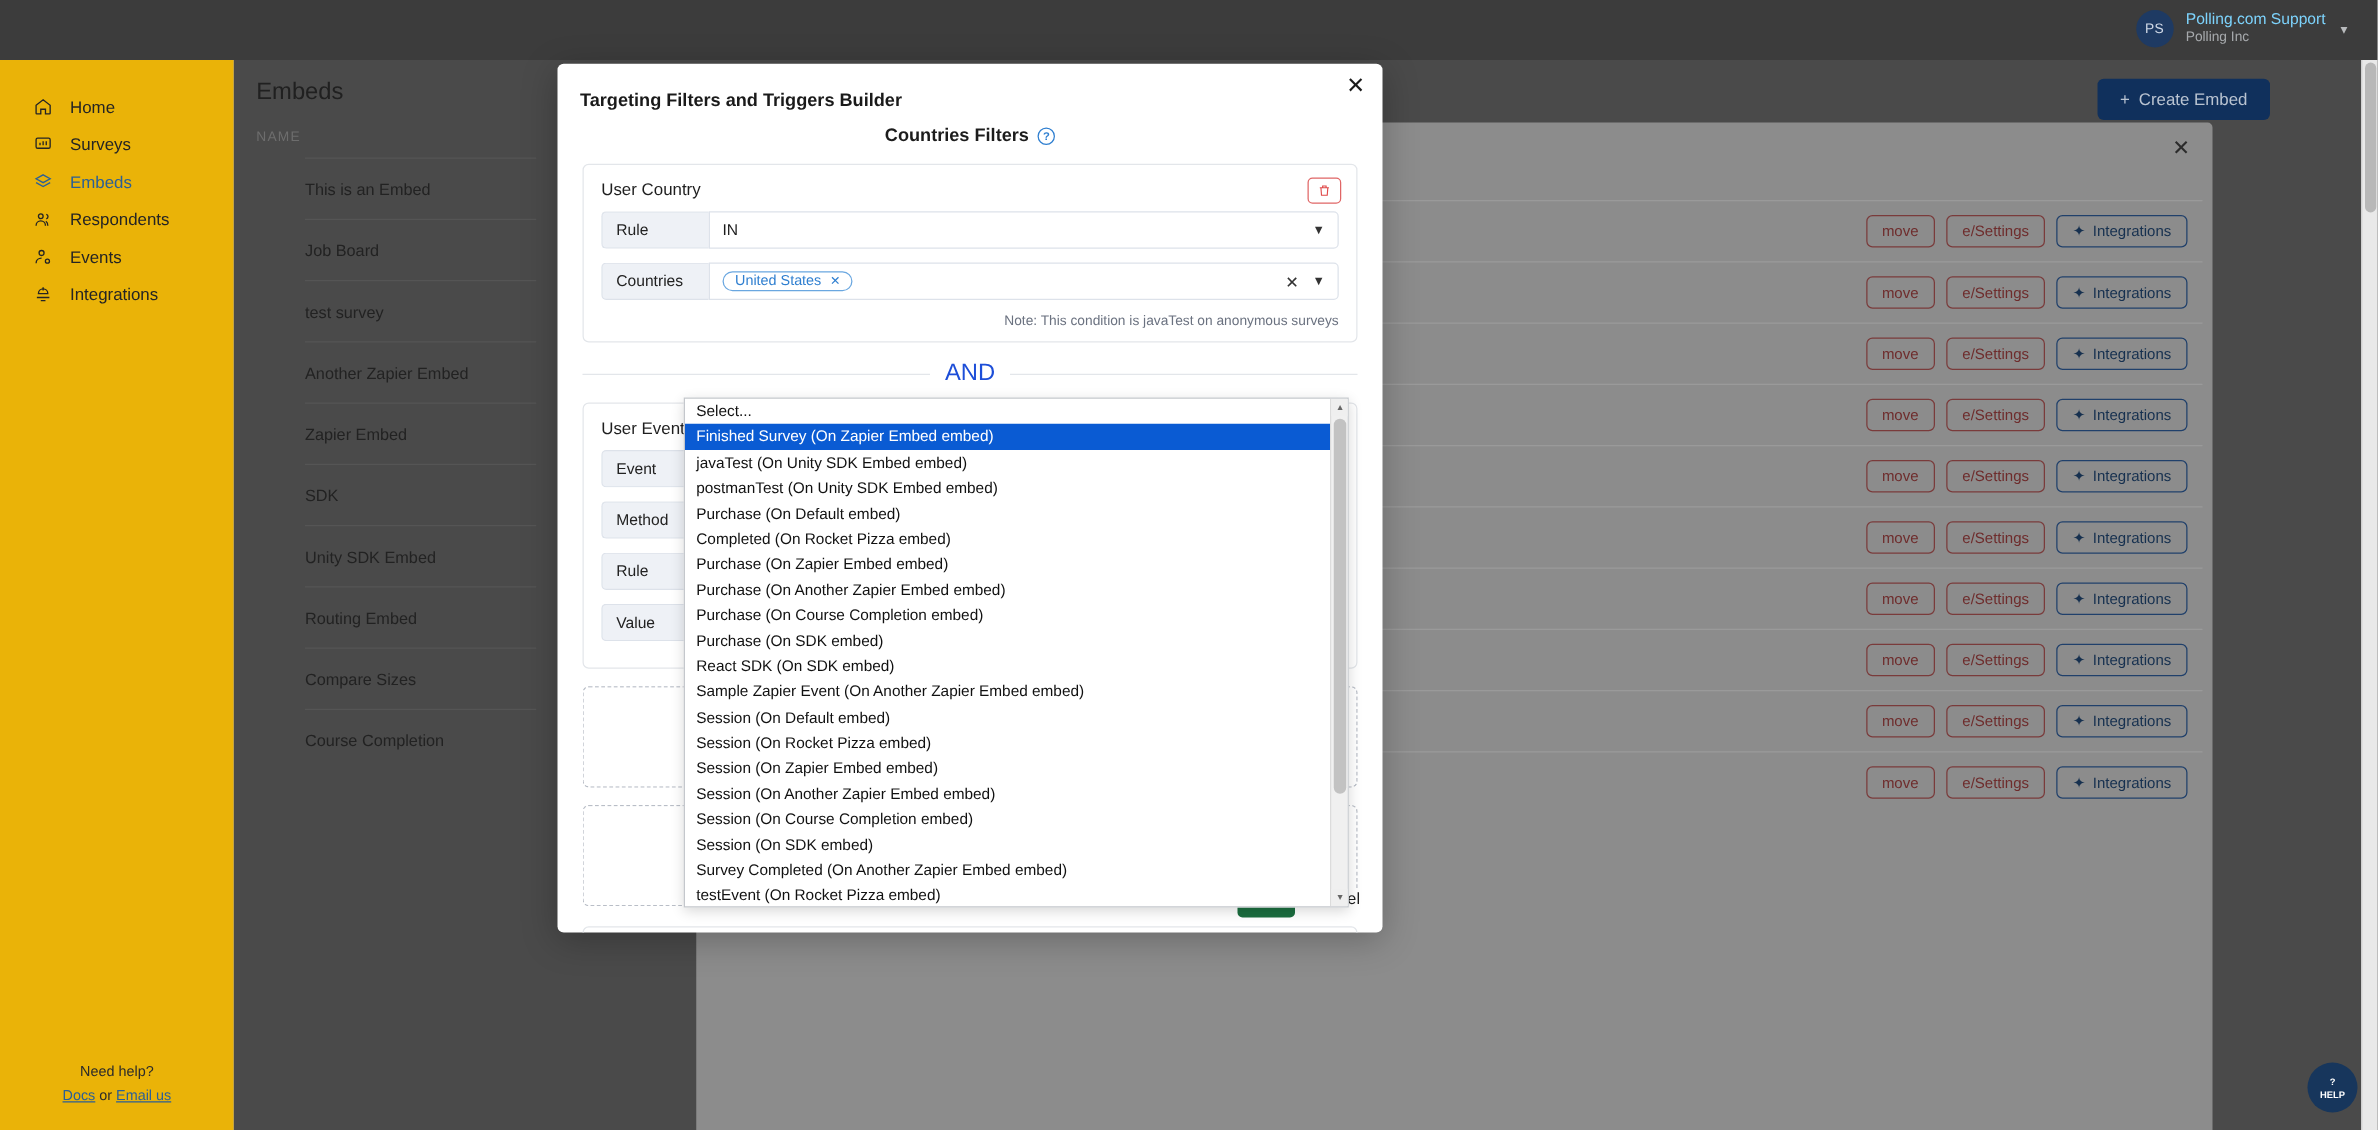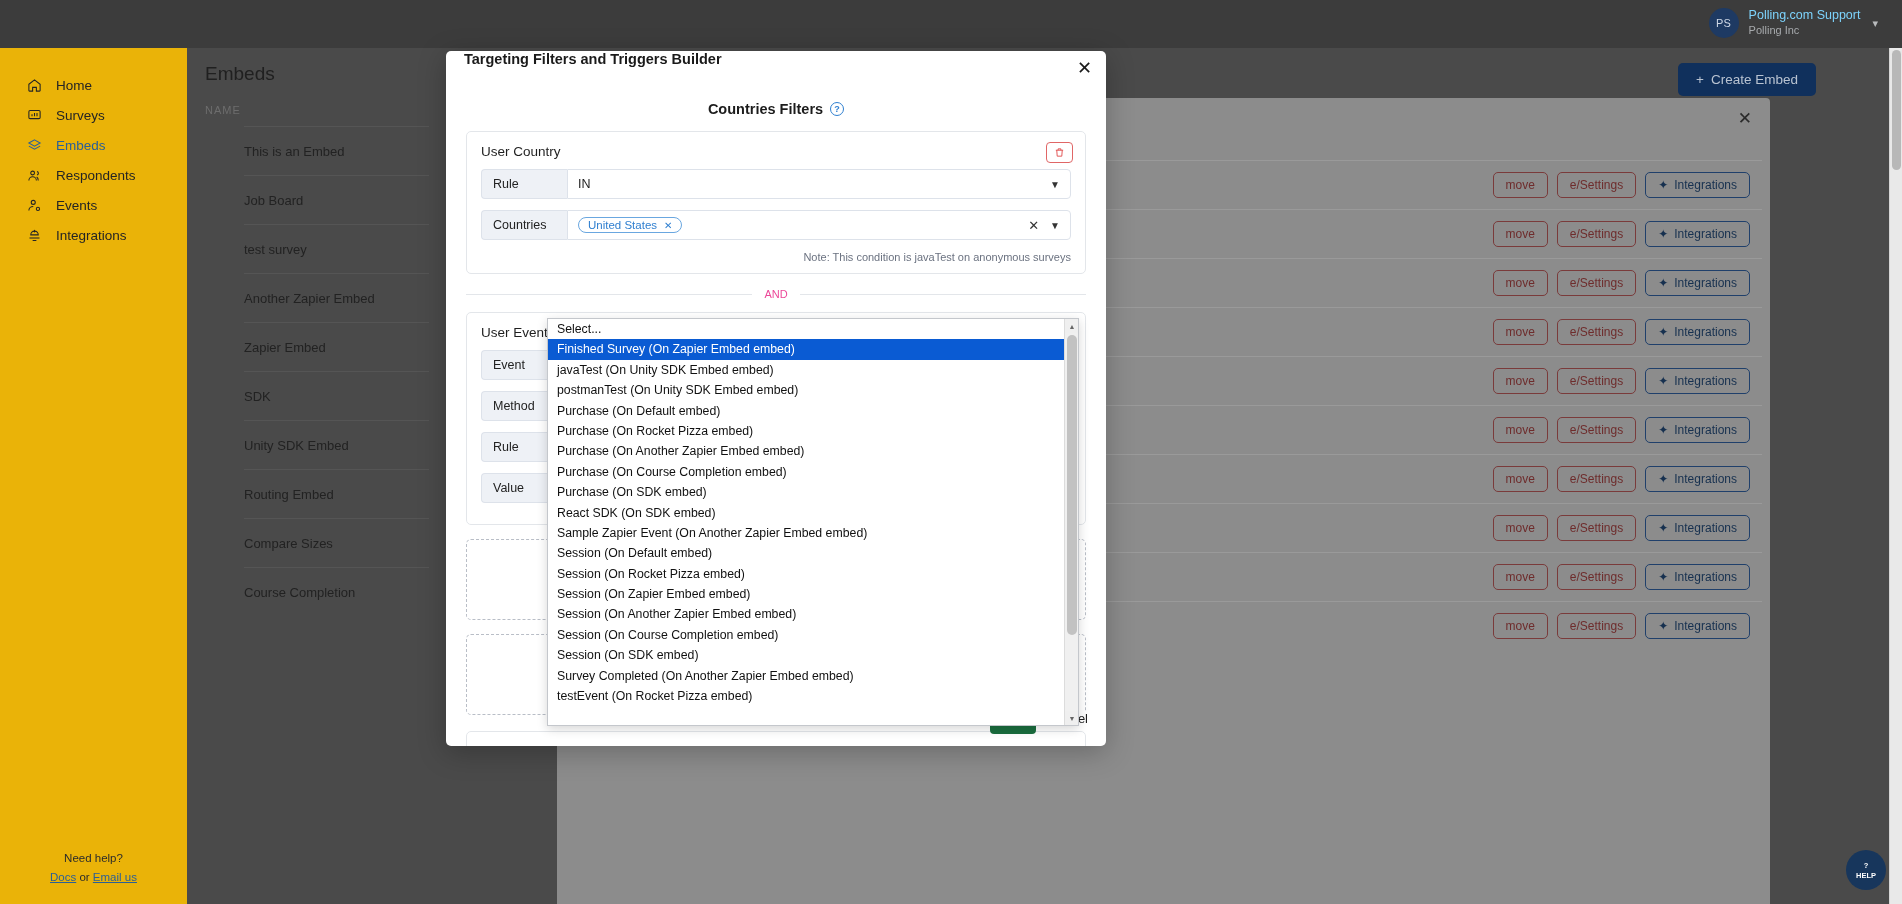--- a/index.html
+++ b/index.html
@@ -138,21 +138,21 @@
   .rail-arrow { position:absolute; left:3px; font-size:8px; color:#777; }
 
   
   #modal {
     position: absolute; left: 446px; top: 51px; width: 660px; height: 695px;
     background: #fff; border-radius: 5px; z-index: 50;
     box-shadow: 0 6px 28px rgba(0,0,0,.25);
     overflow: hidden;
   }
   .modal-head {
-    height: 38px; display: flex; align-items: flex-start;
+    height: 38px; display: flex; align-items: flex-end;
     padding: 0 18px; position: relative;
   }
   .modal-title { font-size: 14.5px; font-weight: bold; color: #1a1a1a; }
   .modal-close {
     position: absolute; right: 14px; top: 8px;
     font-size: 18px; color: #1a1a1a; cursor: pointer; line-height: 1;
   }
   .modal-body { padding: 0 20px; position: relative; }
 
   .section-title {
@@ -201,21 +201,21 @@
     padding: 1px 9px; font-size: 11.5px; color: #2f7fd0;
   }
   .tag .tag-x { font-size: 10px; cursor: pointer; color:#2f7fd0; }
 
   .note {
     text-align: right; font-size: 11px; color: #6b7280; margin-top: 4px;
   }
 
   .and-divider {
     display: flex; align-items: center; gap: 12px;
-    margin: 14px 0 12px; color: #ec4899; font-size: 11px;
+    margin: 14px 0 12px; color: #1d4ed8; font-size: 19px;
   }
   .and-divider:before, .and-divider:after {
     content: ""; flex: 1 1 auto; height: 1px; background: #e3e6ea;
   }
 
   .add-box {
     border: 1.4px dashed #b9bec7; border-radius: 5px;
     padding: 13px 14px; text-align: center; margin-top: 14px; cursor: pointer;
   }
   .add-box-title {
@@ -674,21 +674,22 @@
   </div>
 </div>
 
 <div id="event-dropdown">
   <div class="dd-list">
     <div class="dd-item">Select...</div>
     <div class="dd-item selected">Finished Survey (On Zapier Embed embed)</div>
     <div class="dd-item">javaTest (On Unity SDK Embed embed)</div>
     <div class="dd-item">postmanTest (On Unity SDK Embed embed)</div>
     <div class="dd-item">Purchase (On Default embed)</div>
-    <div class="dd-item">Purchase (On Rocket Pizza embed)</div>
+    <div class="dd-item">Completed (On Rocket Pizza embed)</div>
+    <div class="dd-item">Purchase (On Zapier Embed embed)</div>
     <div class="dd-item">Purchase (On Another Zapier Embed embed)</div>
     <div class="dd-item">Purchase (On Course Completion embed)</div>
     <div class="dd-item">Purchase (On SDK embed)</div>
     <div class="dd-item">React SDK (On SDK embed)</div>
     <div class="dd-item">Sample Zapier Event (On Another Zapier Embed embed)</div>
     <div class="dd-item">Session (On Default embed)</div>
     <div class="dd-item">Session (On Rocket Pizza embed)</div>
     <div class="dd-item">Session (On Zapier Embed embed)</div>
     <div class="dd-item">Session (On Another Zapier Embed embed)</div>
     <div class="dd-item">Session (On Course Completion embed)</div>

